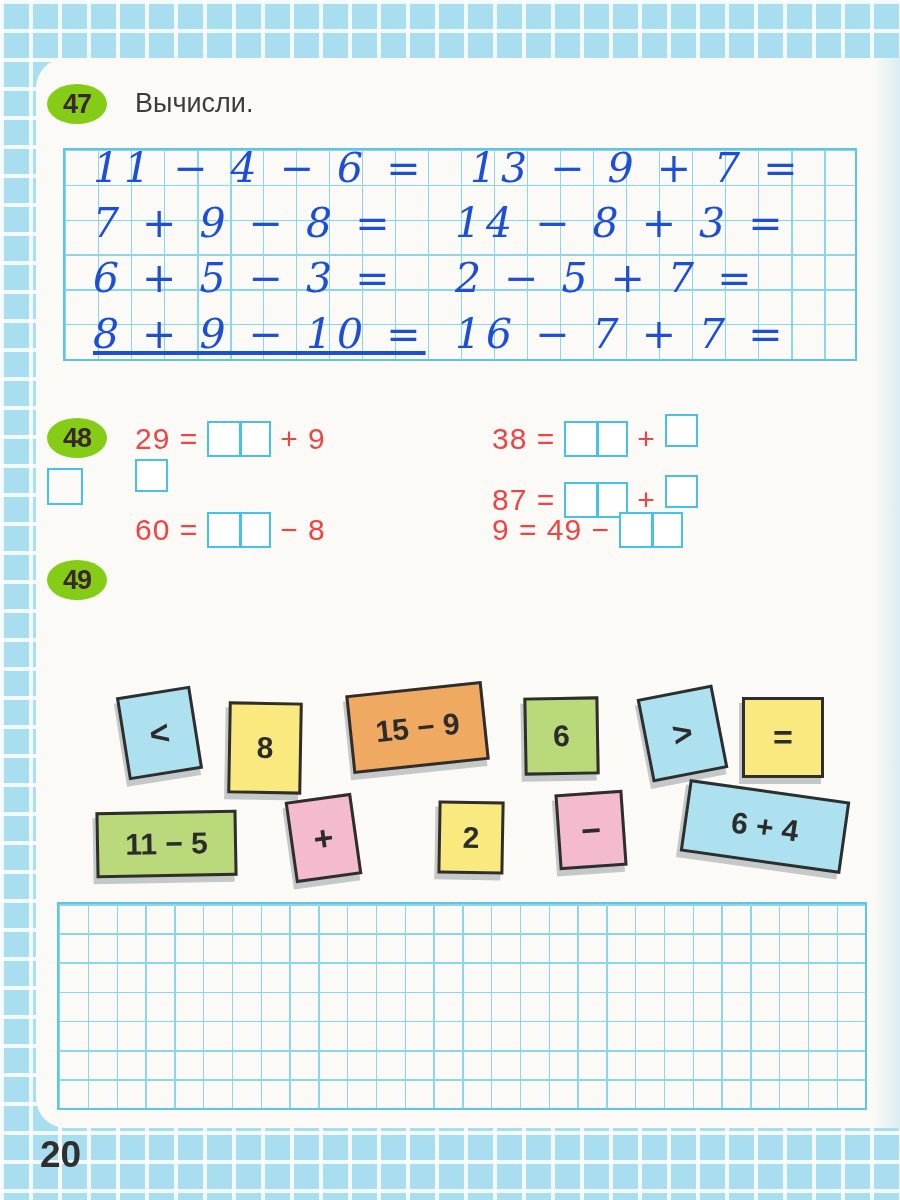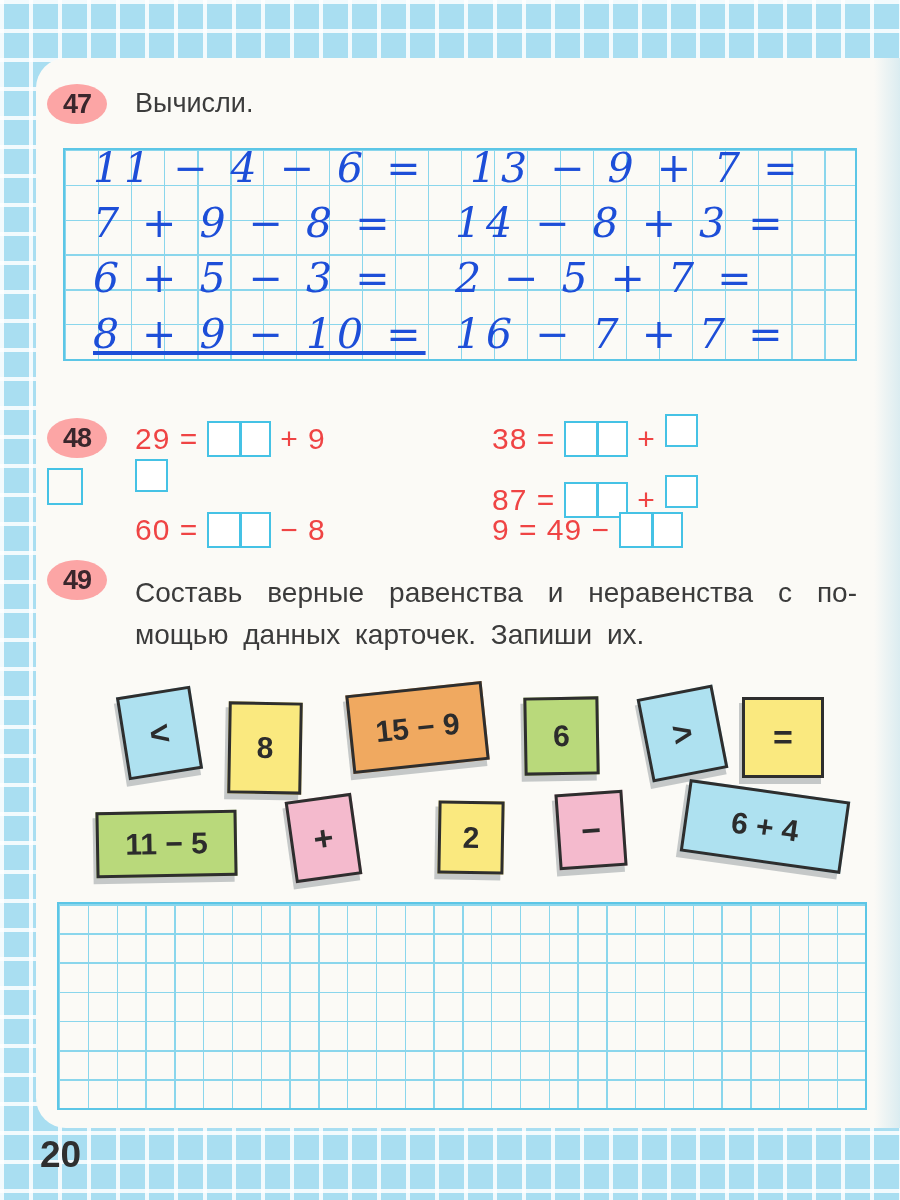--- a/index.html
+++ b/index.html
@@ -15,21 +15,21 @@
   
   .page{position:absolute;left:36px;top:58px;right:0;bottom:72px;
         background:#fbfaf6;border-radius:30px 0 0 30px;}
   .page::after{content:"";position:absolute;top:0;bottom:0;right:0;width:26px;
         background:linear-gradient(to right, rgba(255,255,255,0), rgba(160,210,230,.35));}
 
   .stage{position:absolute;inset:0;}
 
   
   .badge{position:absolute;width:60px;height:40px;border-radius:50%;
-         background:#fca5a5;display:flex;align-items:center;justify-content:center;
+         background:#84cc16;display:flex;align-items:center;justify-content:center;
          font-weight:bold;font-size:27px;color:#3a262c;letter-spacing:-1px;}
 
   .title{position:absolute;font-size:27px;color:#3c3c3c;}
 
   
   .wgrid{position:absolute;border:2px solid #5cc6e6;
          background-image:
            repeating-linear-gradient(to right, #8ad6ec 0 1.5px, transparent 1.5px var(--cw)),
            repeating-linear-gradient(to bottom, #8ad6ec 0 1.5px, transparent 1.5px var(--ch));}
   #grid47{left:63px;top:148px;width:790px;height:209px;--cw:33px;--ch:34.8px;}
@@ -113,22 +113,20 @@
         <span>+</span>
         <span class="sbox"></span>
       </div>
       <div class="eq48" style="left: 492px; top: 511px;">
         <span>9 = 49 −</span>
         <span class="dbox"></span>
       </div>
     </div>
 
   <div class="badge" style="left:47px;top:560px;">49</div>
-  <div class="instr just" style="top:572px;">Составь верные равенства и неравенства с по-</div>
-  <div class="instr sp" style="top:614px;">мощью данных карточек. Запиши их.</div>
   <div id="cards-container">
       <div class="card blue sym" style="left: 122px; top: 691px; width: 69px; height: 78px; transform: rotate(-9deg);">
         <span>&lt;</span>
       </div>
       <div class="card yellow" style="left: 228px; top: 702px; width: 68px; height: 86px; transform: rotate(1deg);">
         <span>8</span>
       </div>
       <div class="card orange" style="left: 349px; top: 688px; width: 131px; height: 73px; transform: rotate(-6deg);">
         <span>15 − 9</span>
       </div>

